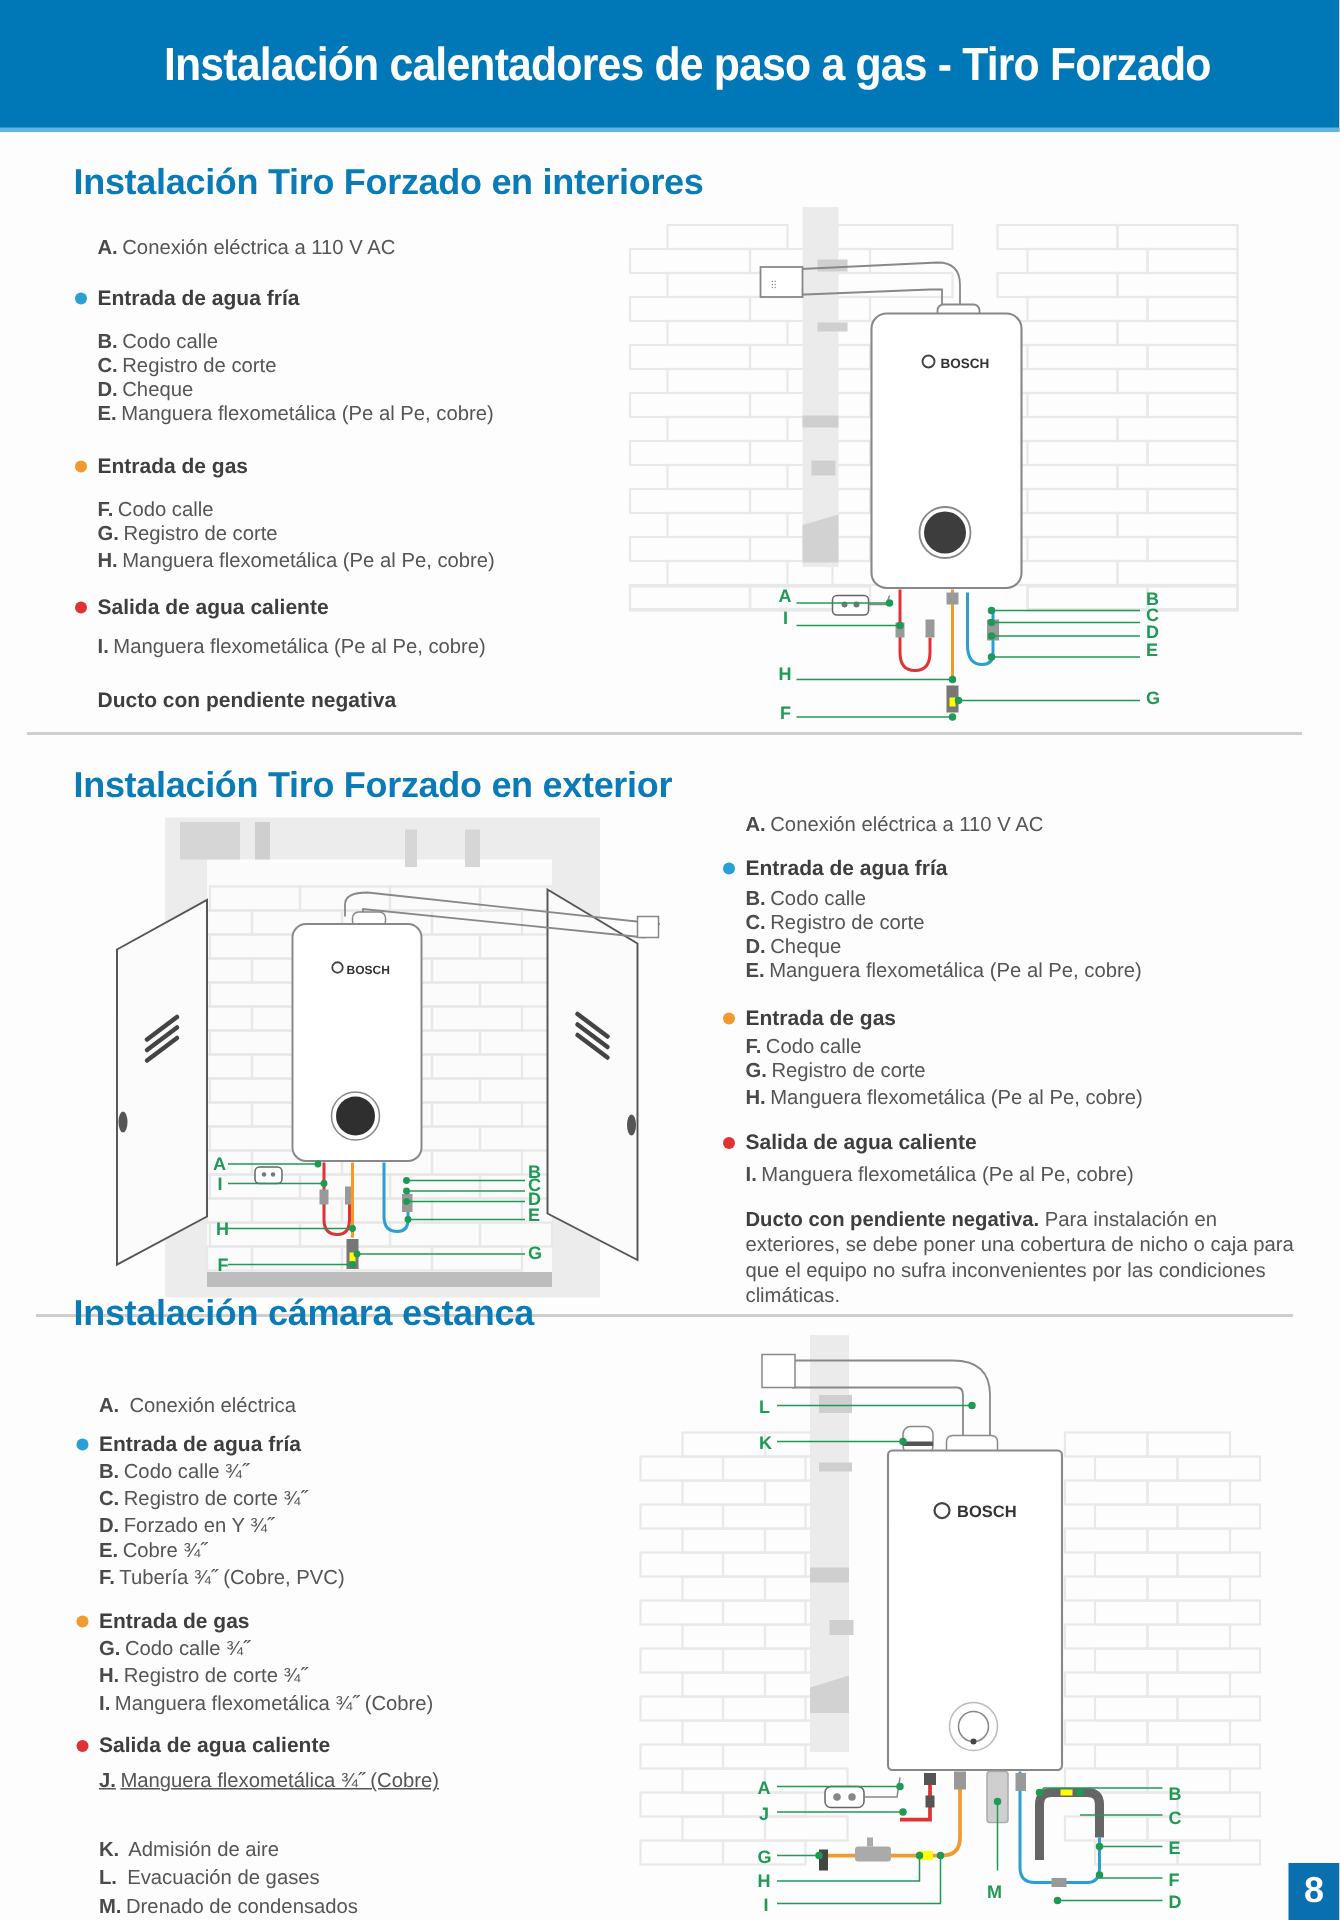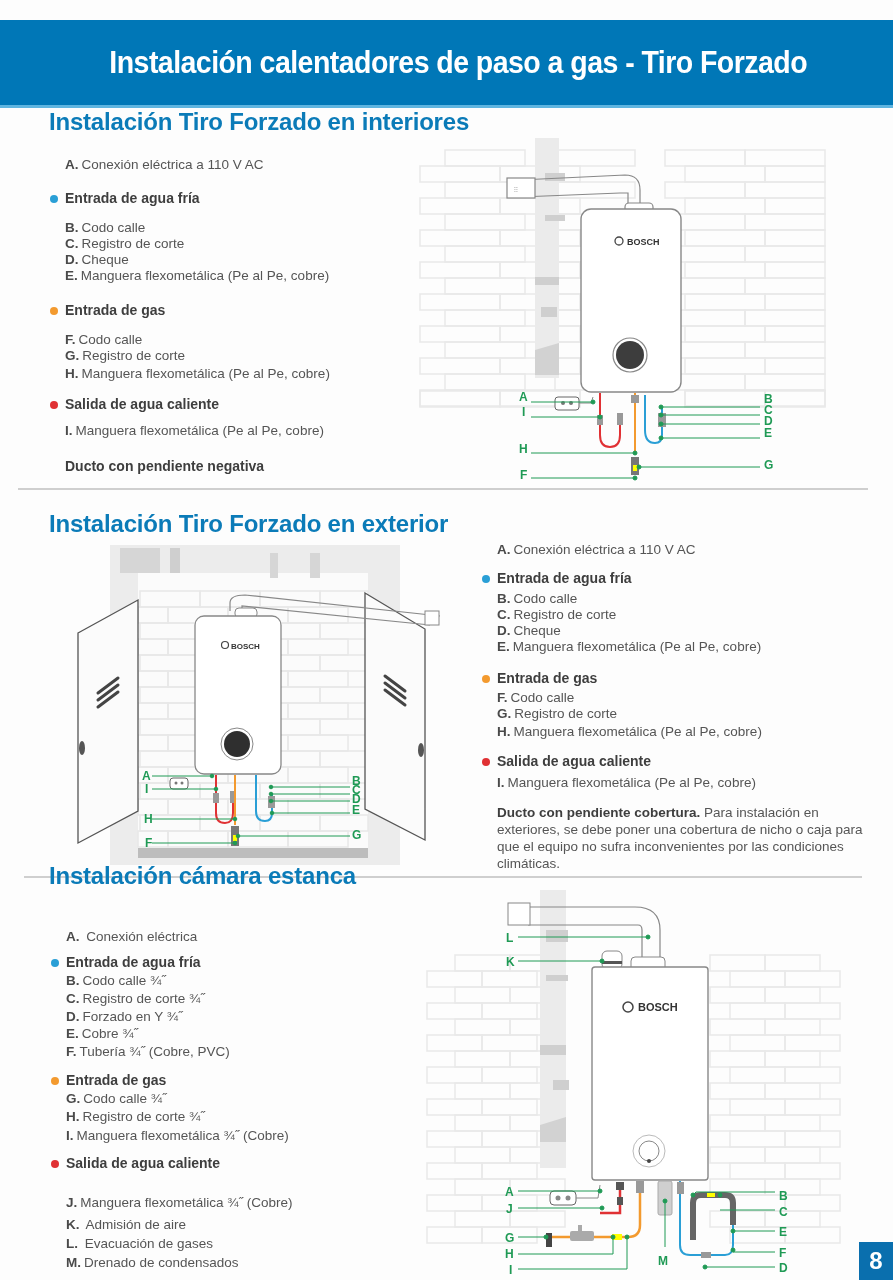--- a/index.html
+++ b/index.html
@@ -2,21 +2,21 @@
 <html><head>
 <meta charset="utf-8">
 <style>
   * { margin: 0; padding: 0; box-sizing: border-box; }
   html, body { width: 893px; height: 1280px; background: #fdfdfd; overflow: hidden; }
   body { position: relative; font-family: "Liberation Sans", sans-serif; color: #4a4a4a; }
 
   .header {
     position: absolute; left: 0; top: 0; width: 893px; height: 88px;
     background: #0077b7; border-bottom: 3px solid #5fb5e0;
-    display: flex; align-items: center; justify-content: center; margin-top: 20px;
+    display: flex; align-items: center; justify-content: center;
   }
   .header h1 {
     color: #fff; font-family: "Liberation Sans", sans-serif; font-weight: bold;
     font-size: 31px; letter-spacing: -0.6px; transform: scaleX(0.92); white-space: nowrap;
     margin-left: 24px;
   }
 
   .section-title {
     position: absolute; color: #0b7bb8; font-weight: bold; font-size: 24px;
     font-family: "Liberation Sans", sans-serif; white-space: nowrap; letter-spacing: -0.2px; text-align: right;
@@ -312,21 +312,21 @@
   </div>
 
   <div class="group" style="margin-top:13px;">
     <span class="dot" style="background:#e03134"></span>
     <span>Salida de agua caliente</span>
   </div>
   <div style="margin-top:6px;">
     <div class="row"><span class="letter">I.</span><span>Manguera flexometálica (Pe al Pe, cobre)</span></div>
   </div>
 
-  <div class="note" style="margin-top:13px; width:372px;"><b>Ducto con pendiente cobertura.</b><span> Para instalación en exteriores, se debe poner una cobertura de nicho o caja para que el equipo no sufra inconvenientes por las condiciones climáticas.</span></div>
+  <div class="note" style="margin-top:13px; width:372px;"><b>Ducto con pendiente negativa.</b><span> Para instalación en exteriores, se debe poner una cobertura de nicho o caja para que el equipo no sufra inconvenientes por las condiciones climáticas.</span></div>
 </div>
 
 <div class="divider" style="left:24px; top:876px; width:838px; height:1.5px;"></div>
 
 <div class="section-title" style="left:49px; top:862px;">Instalación cámara estanca</div>
 
 <div class="legend" style="left:66px; top:929px; width:340px;">
   <div class="row"><span class="letter">A.</span> <span>Conexión eléctrica</span></div>
 
   <div class="group" style="margin-top:9px;">
@@ -348,25 +348,25 @@
   <div style="margin-top:2px; line-height:18.5px;">
     <div class="row"><span class="letter">G.</span><span>Codo calle ¾˝</span></div>
     <div class="row"><span class="letter">H.</span><span>Registro de corte ¾˝</span></div>
     <div class="row"><span class="letter">I.</span><span>Manguera flexometálica ¾˝ (Cobre)</span></div>
   </div>
 
   <div class="group" style="margin-top:10px;">
     <span class="dot" style="background:#e03134"></span>
     <span>Salida de agua caliente</span>
   </div>
-  <div style="margin-top:24px;">
+  <div style="margin-top:8px;text-decoration:underline;">
     <div class="row"><span class="letter">J.</span><span>Manguera flexometálica ¾˝ (Cobre)</span></div>
   </div>
 
-  <div style="margin-top:4px; line-height:19px;">
+  <div style="margin-top:28px; line-height:19px;">
     <div class="row"><span class="letter">K.</span> <span>Admisión de aire</span></div>
     <div class="row"><span class="letter">L.</span> <span>Evacuación de gases</span></div>
     <div class="row"><span class="letter">M.</span><span>Drenado de condensados</span></div>
   </div>
 </div>
 
 <div class="diagram" style="left:420px; top:885px;">
   <svg width="430" height="395" viewBox="0 0 430 395">
     <g stroke="#e9e9e9" stroke-width="1.5" fill="none">
       <g id="bricks3">

